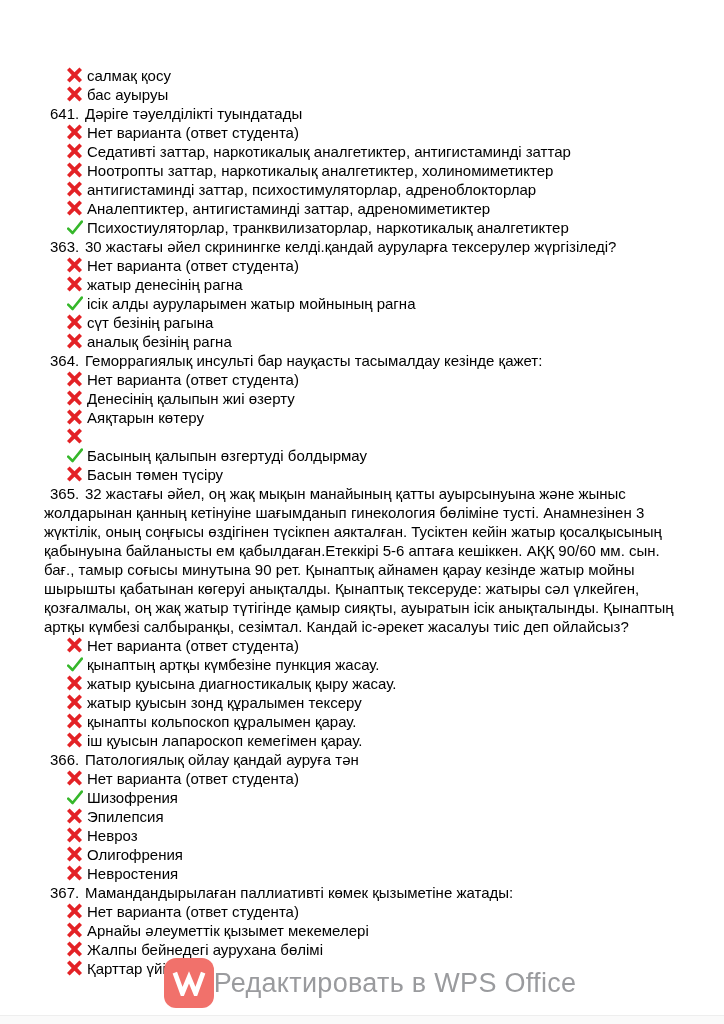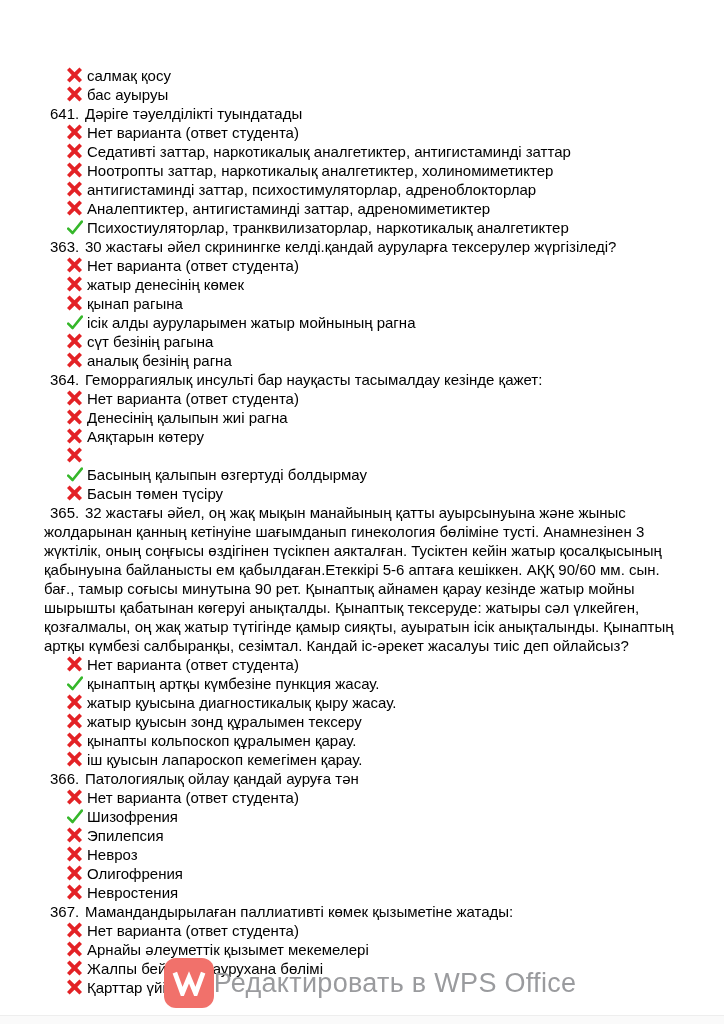--- a/index.html
+++ b/index.html
@@ -146,31 +146,23 @@
             </span>
     <span class="opt-text">Нет варианта <b class="answer-note">(ответ студента)</b></span>
   </div>
 
   <div class="option">
     <span class="icon">
               <svg xmlns="http://www.w3.org/2000/svg" width="17" height="16" viewBox="0 0 16 16">
     <path class="x-fill" d="M3.1,0.5 L8,5.2 L12.9,0.5 L15.5,3.1 L10.8,8 L15.5,12.9 L12.9,15.5 L8,10.8 L3.1,15.5 L0.5,12.9 L5.2,8 L0.5,3.1 Z"></path>
   </svg>
             </span>
-    <span class="opt-text">жатыр денесінің көмек</span>
-  </div>
-
-  <div class="option">
-    <span class="icon">
-              <svg xmlns="http://www.w3.org/2000/svg" width="17" height="16" viewBox="0 0 16 16">
-    <path class="x-fill" d="M3.1,0.5 L8,5.2 L12.9,0.5 L15.5,3.1 L10.8,8 L15.5,12.9 L12.9,15.5 L8,10.8 L3.1,15.5 L0.5,12.9 L5.2,8 L0.5,3.1 Z"></path>
-  </svg>
-            </span>
-    <span class="opt-text">қынап рагына</span>
-  </div>
+    <span class="opt-text">жатыр денесінің рагна</span>
+  </div>
+
 
   <div class="option">
     <span class="icon">
               <svg xmlns="http://www.w3.org/2000/svg" width="16" height="15" viewBox="0 0 16 15">
     <polyline class="chk-stroke" points="1.2,8.6 5.6,13 14.8,1.6" fill="none" stroke-width="2.6" stroke-linecap="round" stroke-linejoin="round"></polyline>
   </svg>
             </span>
     <span class="opt-text">ісік алды ауруларымен жатыр мойнының рагна</span>
   </div>
 
@@ -205,21 +197,21 @@
             </span>
     <span class="opt-text">Нет варианта <b class="answer-note">(ответ студента)</b></span>
   </div>
 
   <div class="option">
     <span class="icon">
               <svg xmlns="http://www.w3.org/2000/svg" width="17" height="16" viewBox="0 0 16 16">
     <path class="x-fill" d="M3.1,0.5 L8,5.2 L12.9,0.5 L15.5,3.1 L10.8,8 L15.5,12.9 L12.9,15.5 L8,10.8 L3.1,15.5 L0.5,12.9 L5.2,8 L0.5,3.1 Z"></path>
   </svg>
             </span>
-    <span class="opt-text">Денесінің қалыпын жиі рагна</span>
+    <span class="opt-text">Денесінің қалыпын жиі өзерту</span>
   </div>
 
   <div class="option">
     <span class="icon">
               <svg xmlns="http://www.w3.org/2000/svg" width="17" height="16" viewBox="0 0 16 16">
     <path class="x-fill" d="M3.1,0.5 L8,5.2 L12.9,0.5 L15.5,3.1 L10.8,8 L15.5,12.9 L12.9,15.5 L8,10.8 L3.1,15.5 L0.5,12.9 L5.2,8 L0.5,3.1 Z"></path>
   </svg>
             </span>
     <span class="opt-text">Аяқтарын көтеру</span>
   </div>

